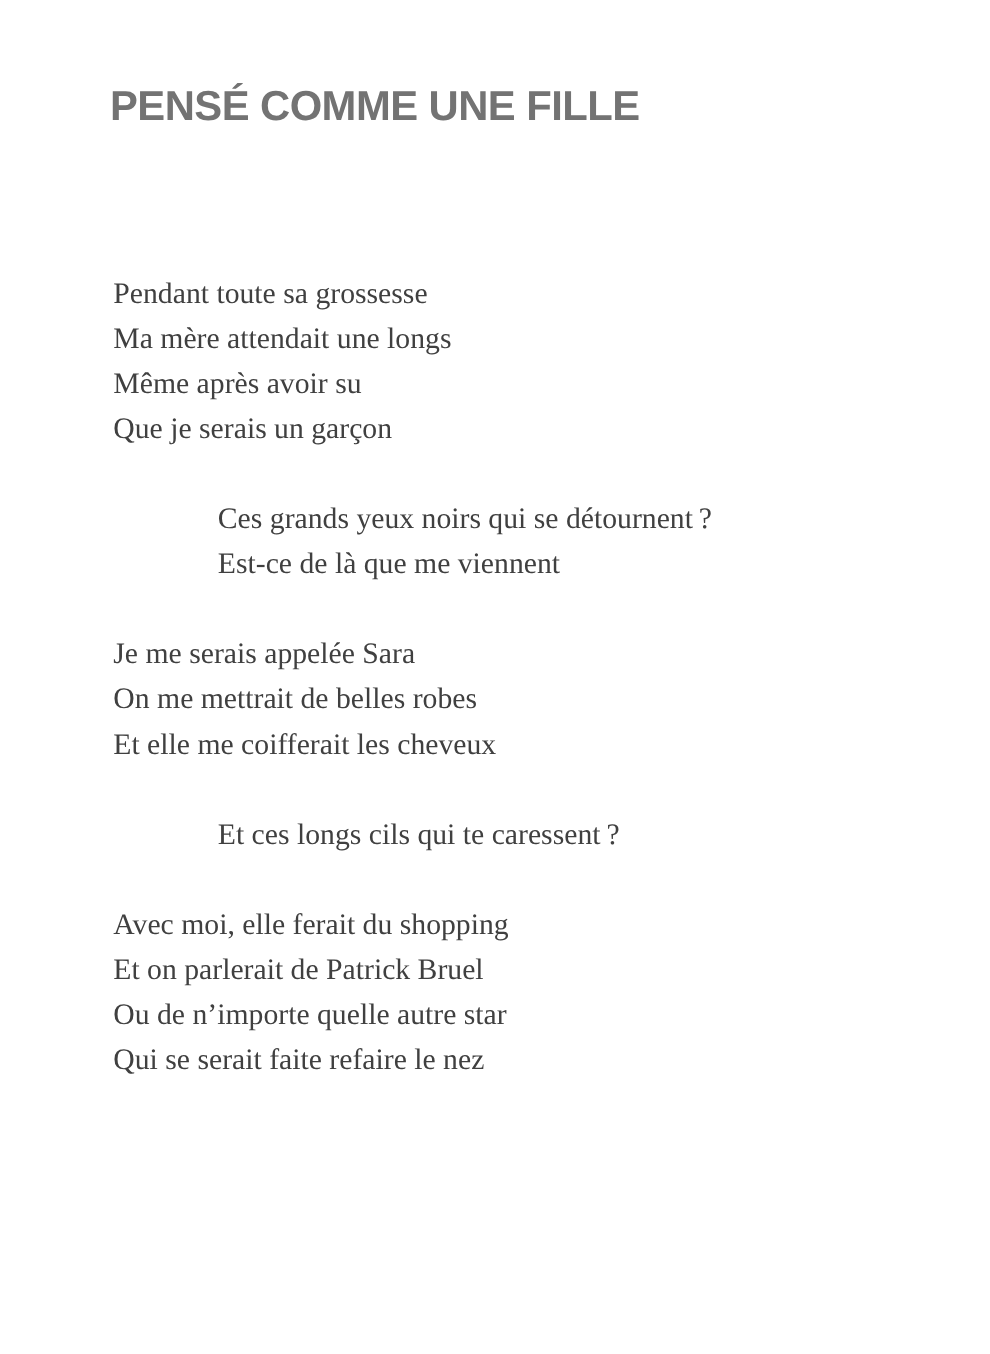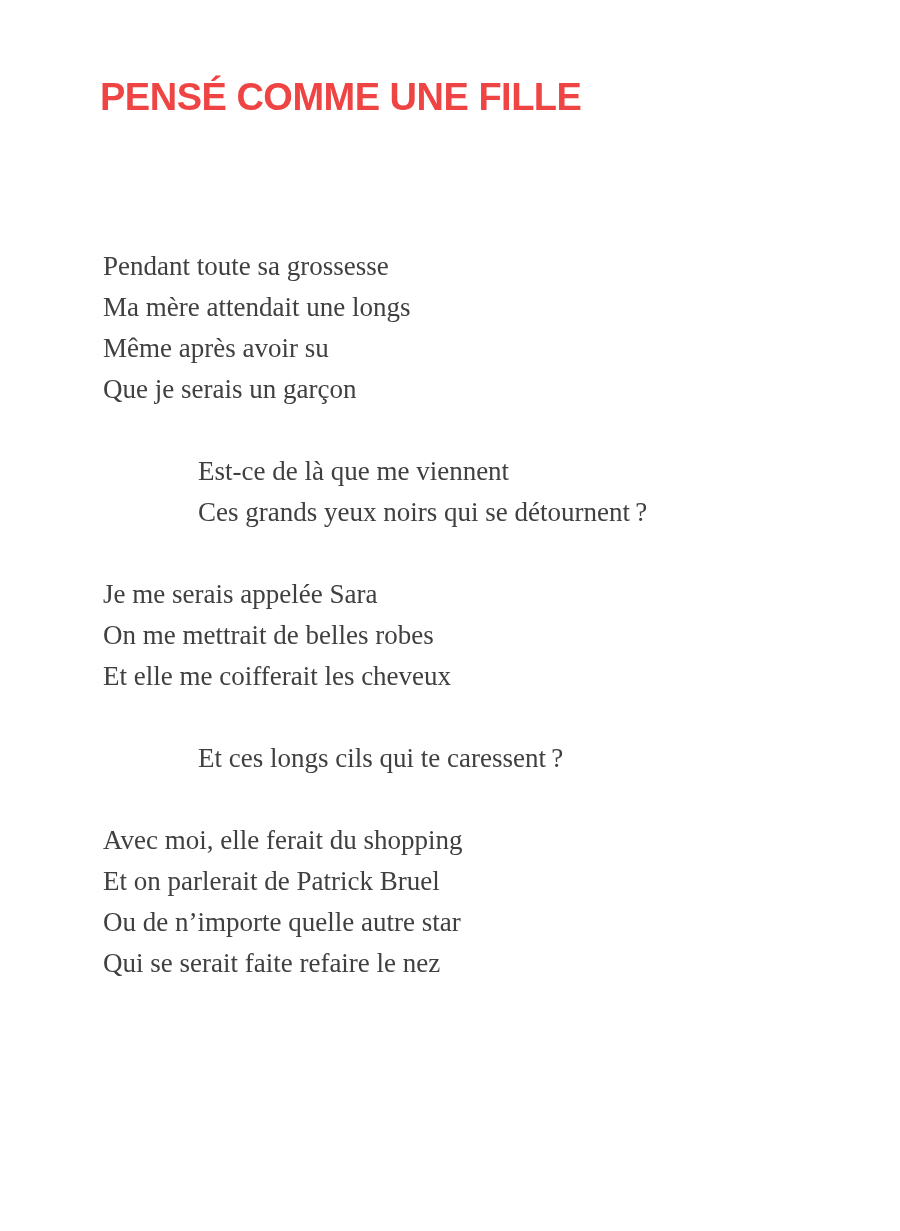--- a/index.html
+++ b/index.html
@@ -47,31 +47,31 @@
     padding-left: 95px;
   }
   .line {
     white-space: pre;
   }
 </style>
 </head>
 <body style="background: rgb(255, 255, 255);">
 
 <div class="page">
-  <h1 class="title" style="color: #ef4444;">PENSÉ COMME UNE FILLE</h1>
+  <h1 class="title" style="color: #737373;">PENSÉ COMME UNE FILLE</h1>
   <div class="poem" id="poem" style="color: #404040;">
       <div class="stanza">
         <div class="line">Pendant toute sa grossesse</div>
         <div class="line">Ma mère attendait une longs</div>
         <div class="line">Même après avoir su</div>
         <div class="line">Que je serais un garçon</div>
       </div>
       <div class="stanza indented">
+        <div class="line">Ces grands yeux noirs qui se détournent ?</div>
         <div class="line">Est-ce de là que me viennent</div>
-        <div class="line">Ces grands yeux noirs qui se détournent ?</div>
       </div>
       <div class="stanza">
         <div class="line">Je me serais appelée Sara</div>
         <div class="line">On me mettrait de belles robes</div>
         <div class="line">Et elle me coifferait les cheveux</div>
       </div>
       <div class="stanza indented">
         <div class="line">Et ces longs cils qui te caressent ?</div>
       </div>
       <div class="stanza">

